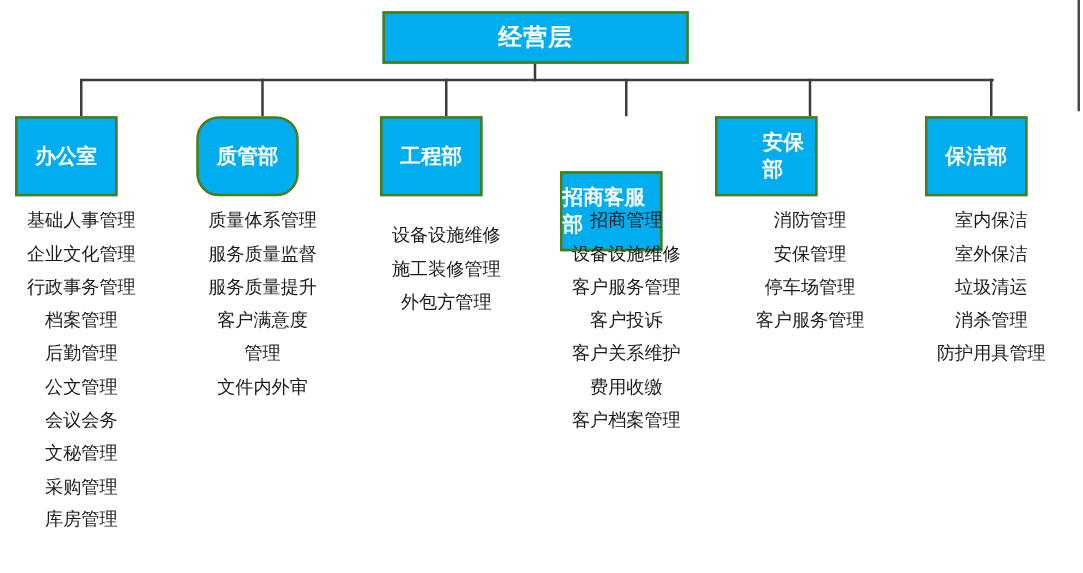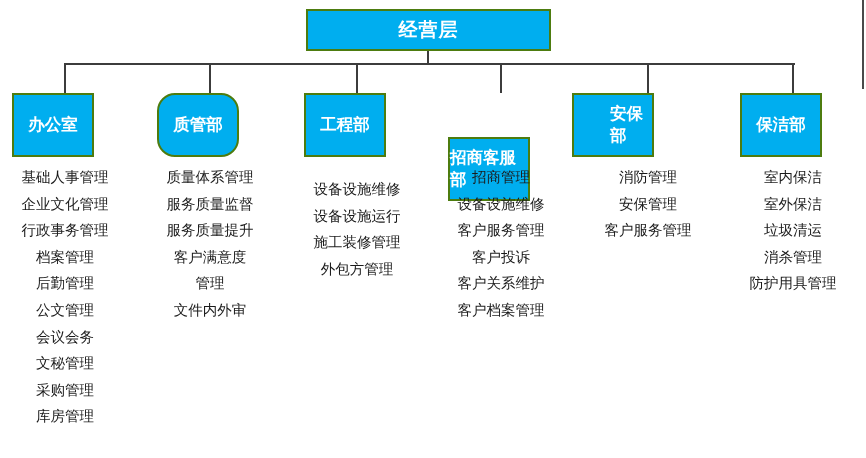--- a/index.html
+++ b/index.html
@@ -74,41 +74,42 @@
         <div class="dept-item">服务质量提升</div>
         <div class="dept-item">客户满意度</div>
         <div class="dept-item">管理</div>
         <div class="dept-item">文件内外审</div>
       </div>
       <div class="org-box dept-box" style="left: 304px;">
         <span>工程部</span>
       </div>
       <div class="dept-list" style="left: 282px; top: 176px;">
         <div class="dept-item">设备设施维修</div>
-        <div class="dept-item">设备设施运行</div>
         <div class="dept-item">施工装修管理</div>
         <div class="dept-item">外包方管理</div>
       </div>
       <div class="org-box dept-box" style="left: 448px; margin-top: 44px;">
         <span>招商客服部</span>
       </div>
       <div class="dept-list" style="left: 426px; top: 164px;">
         <div class="dept-item">招商管理</div>
         <div class="dept-item">设备设施维修</div>
         <div class="dept-item">客户服务管理</div>
         <div class="dept-item">客户投诉</div>
         <div class="dept-item">客户关系维护</div>
+        <div class="dept-item">费用收缴</div>
         <div class="dept-item">客户档案管理</div>
       </div>
       <div class="org-box dept-box" style="left: 572px; padding-left: 36px;">
         <span>安保部</span>
       </div>
       <div class="dept-list" style="left: 573px; top: 164px;">
         <div class="dept-item">消防管理</div>
         <div class="dept-item">安保管理</div>
+        <div class="dept-item">停车场管理</div>
         <div class="dept-item">客户服务管理</div>
       </div>
       <div class="org-box dept-box" style="left: 740px;">
         <span>保洁部</span>
       </div>
       <div class="dept-list" style="left: 718px; top: 164px;">
         <div class="dept-item">室内保洁</div>
         <div class="dept-item">室外保洁</div>
         <div class="dept-item">垃圾清运</div>
         <div class="dept-item">消杀管理</div>

